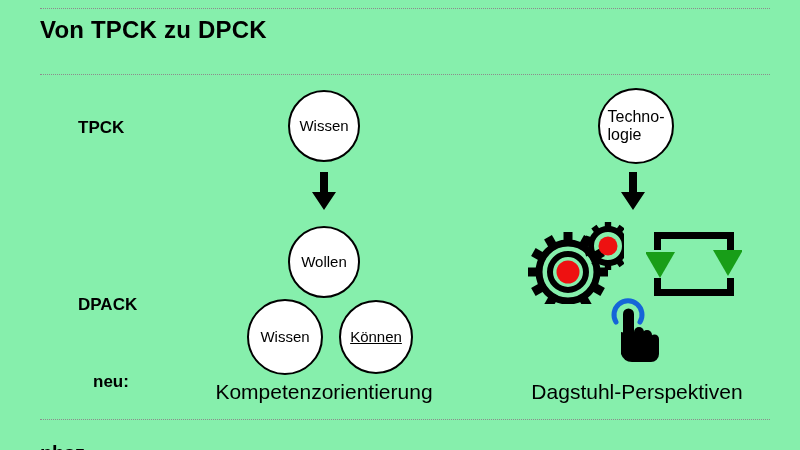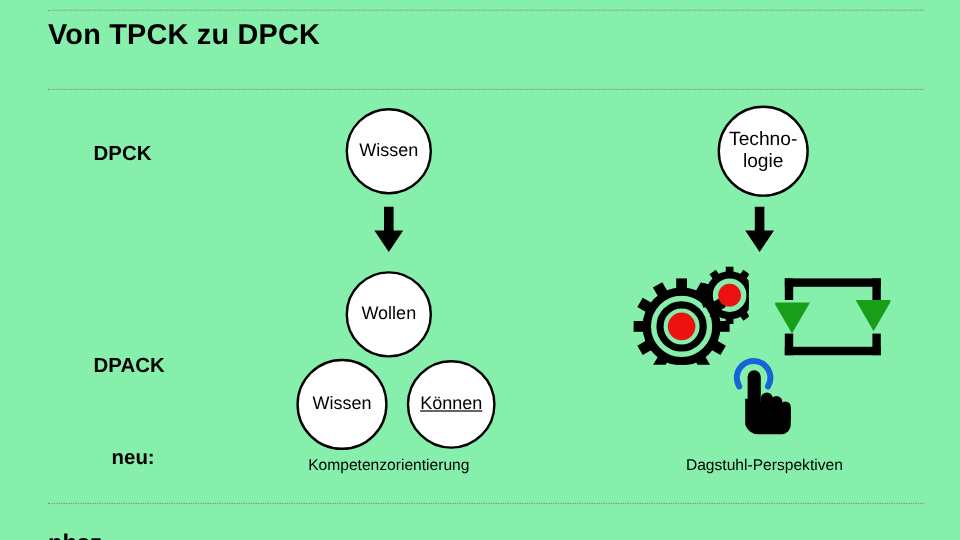--- a/index.html
+++ b/index.html
@@ -59,39 +59,38 @@
     font-size: 17px;
     font-weight: bold;
     white-space: nowrap;
     margin-left: 17px;
   }
 
   
   .caption {
     position: absolute;
     top: 380px;
-    font-size: 13px;
+    font-size: 21px;
     white-space: nowrap;
     text-align: center;
     transform: translateX(-50%);
   }
   #caption-left  { left: 324px; }
   #caption-right { left: 637px; }
 
   
   .circle {
     position: absolute;
     border: 2px solid #000000;
     border-radius: 50%;
     background: #ffffff;
     box-sizing: border-box;
     display: flex;
     align-items: center;
     justify-content: center;
-    text-align: center;
     font-size: 15px;
     line-height: 1.12;
     color: #000000;
   }
 
   #circle-wissen-top { left: 288px; top: 90px;  width: 72px; height: 72px; }
   #circle-techno     { left: 598px; top: 88px;  width: 76px; height: 76px; font-size: 16px; }
   #circle-wollen     { left: 288px; top: 226px; width: 72px; height: 72px; }
   #circle-wissen-bot { left: 247px; top: 299px; width: 76px; height: 76px; }
   #circle-koennen    { left: 339px; top: 300px; width: 74px; height: 74px; text-decoration: underline; }
@@ -147,21 +146,21 @@
 <body>
 
 <div id="slide">
 
   <div class="dotted-rule" id="rule-top"></div>
   <div class="dotted-rule" id="rule-title"></div>
   <div class="dotted-rule" id="rule-footer"></div>
 
   <div id="slide-title">Von TPCK zu DPCK</div>
 
-  <div class="row-label" id="label-tpack">DPCK</div>
+  <div class="row-label" id="label-tpack">TPCK</div>
   <div class="row-label" id="label-dpack">DPACK</div>
   <div id="label-neu">neu:</div>
 
   <div class="circle" id="circle-wissen-top">
     <span>Wissen</span>
   </div>
 
   <div class="circle" id="circle-techno">
     <span>
       <span>Techno-</span><br>

